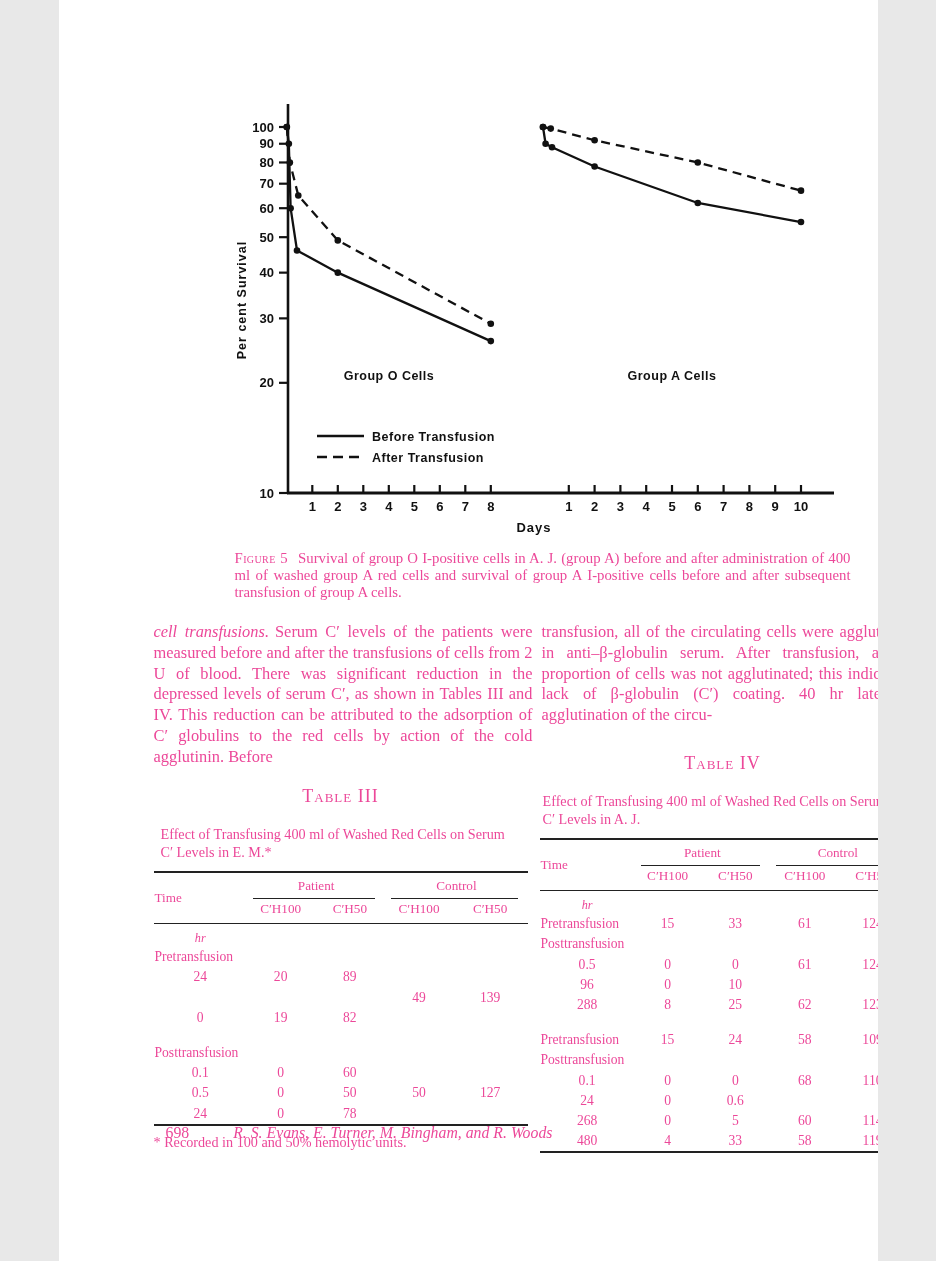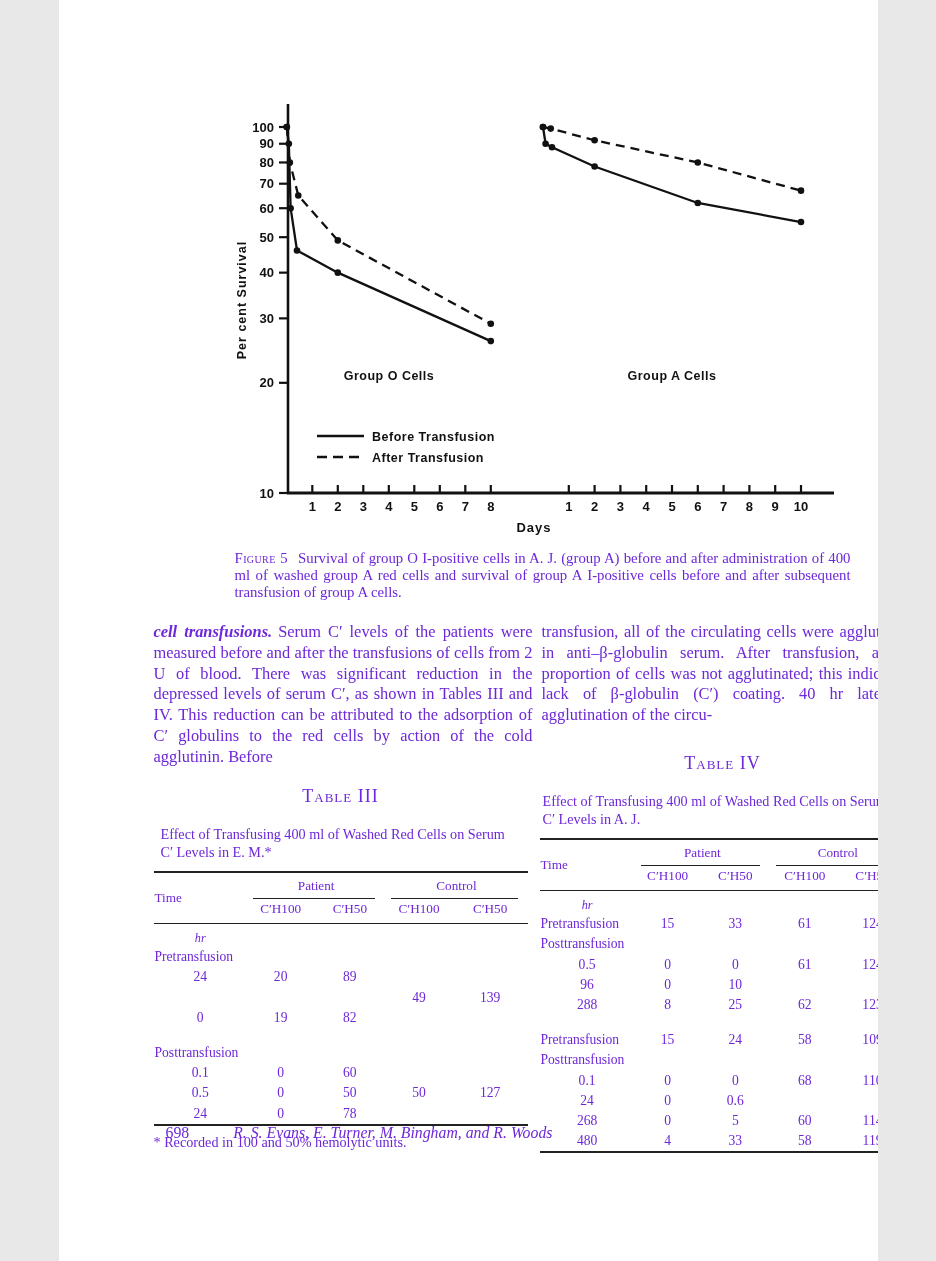--- a/index.html
+++ b/index.html
@@ -1,41 +1,41 @@
 <!DOCTYPE html>
 <html><head>
 <meta charset="utf-8">
 <style>
   html,body{margin:0;padding:0;background:#e8e8e8;}
   .page{
     position:relative;
     width:819px;height:1261px;
     background:#ffffff;
-    color:#6d28d9;
+    color:#ec4899;
     font-family:"Liberation Serif", serif;
     overflow:hidden;
     margin:0 auto;
   }
   
   .chart-wrap{position:absolute;left:165px;top:88px;width:622px;height:452px;}
   .chart-wrap svg{display:block;}
   .fig-caption{
     position:absolute;left:176px;top:550px;width:616px;
     font-size:14.8px;line-height:1.16;text-align:justify;
   }
   .sc{font-variant:small-caps;letter-spacing:0.4px;}
   .fig-caption .cap-label{margin-right:10px;}
   
   .col{
     position:absolute;top:622px;width:379px;
     font-size:16.4px;line-height:1.27;text-align:justify;
   }
   .col.left{left:95px;}
   .col.right{left:483px;}
-  .lead-italic{font-style:italic;margin-right:6px;font-weight:bold;}
+  .lead-italic{font-style:italic;margin-right:6px;}
   
   .tbl-block{position:absolute;}
   #table3-block{left:95px;top:786px;width:374px;}
   #table4-block{left:481px;top:753px;width:366px;}
   .tbl-title{text-align:center;font-variant:small-caps;font-size:18px;letter-spacing:1px;margin:0 0 6px 0;}
   .tbl-subtitle{text-align:left;font-size:14.2px;line-height:1.3;margin:18px auto 9px auto;max-width:360px;}
   table.data-table{
     width:100%;border-collapse:collapse;
     border-top:2px solid #222;border-bottom:2px solid #222;
     font-size:13.6px;

